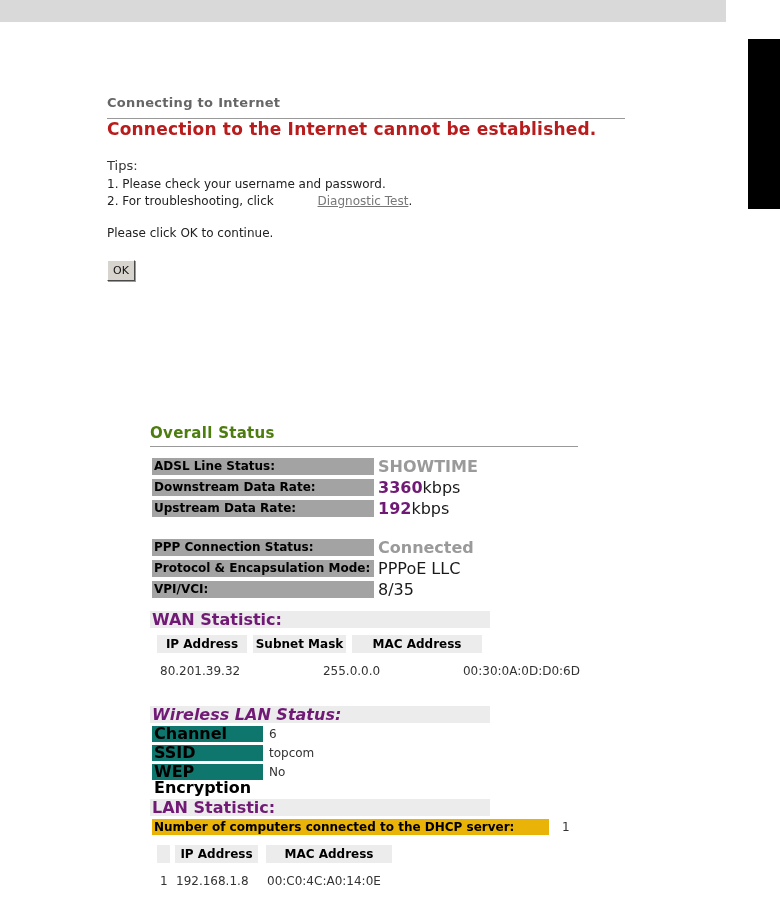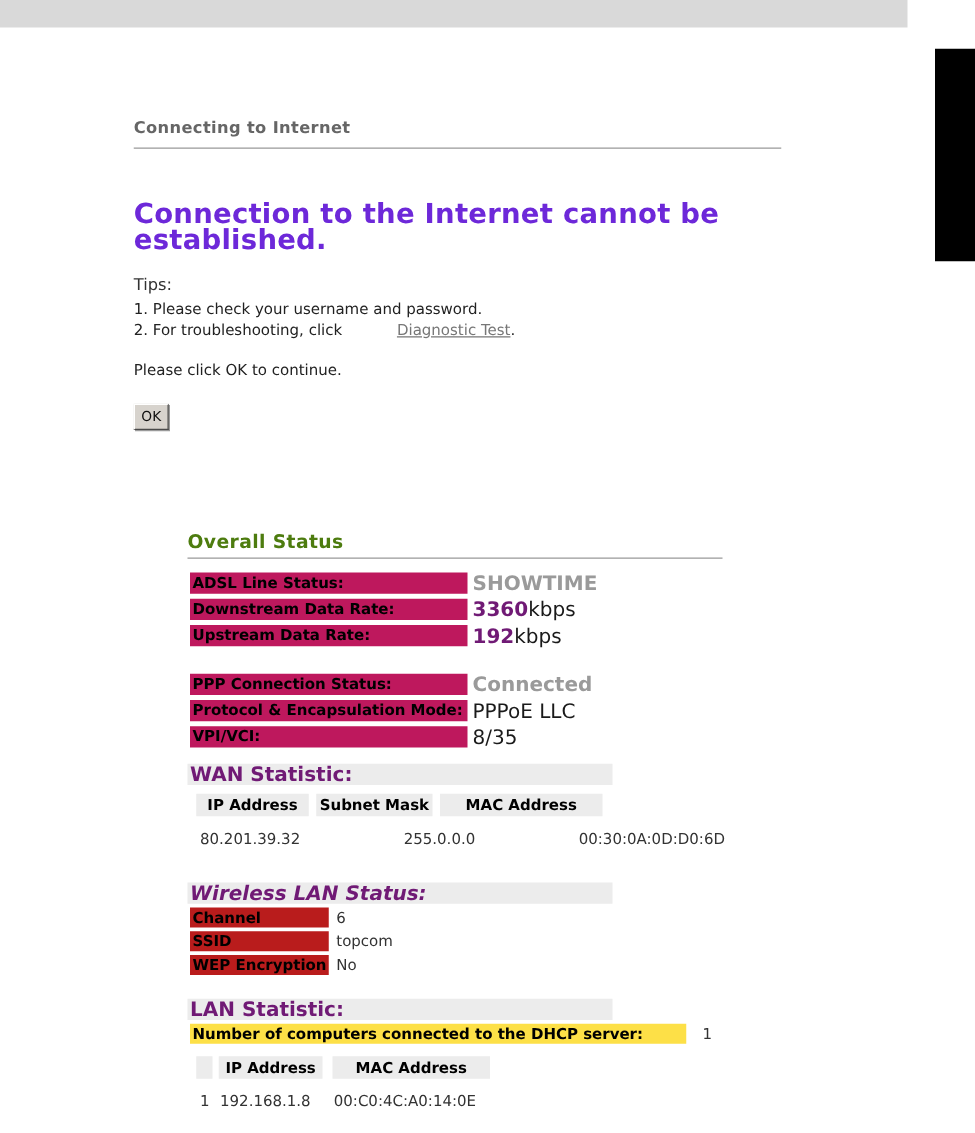--- a/index.html
+++ b/index.html
@@ -9,41 +9,41 @@
     font-family:"DejaVu Sans", "Liberation Sans", sans-serif; color:#222;
     overflow:hidden;
   }
   .topbar { position:absolute; left:0; top:0; width:726px; height:22px; background:#d9d9d9; }
   .black-panel { position:absolute; left:748px; top:39px; width:32px; height:170px; background:#000000; }
 
   
   .connect { position:absolute; left:107px; top:95px; width:518px; }
   .connect-title { font-size:13px; font-weight:bold; color:#666666; letter-spacing:.3px; line-height:15px; }
   .rule { border:none; border-top:1px solid #999999; height:0; width:518px; margin-top:8px; }
-  .error-msg { margin-top:42px; font-size:22px; font-weight:bold; color:#6d28d9; line-height:21px; letter-spacing:.2px; }
+  .error-msg { font-size:17px; font-weight:bold; color:#b91c1c; line-height:21px; letter-spacing:.2px; }
   .tips-label { margin-top:18px; font-size:13px; color:#333333; line-height:15px; }
   .tip { margin-top:4px; font-size:12px; color:#222222; line-height:15px; }
   .tip2 { margin-top:2px; }
   .diag-link { color:#777777; text-decoration:underline; cursor:pointer;padding-left:40px; }
   .continue-msg { margin-top:17px; font-size:12px; color:#222222; line-height:15px; }
   .ok-btn {
     margin-top:19px; min-width:28px; height:21px; padding:0 5px;
     font-family:inherit; font-size:11px; color:#111;
     background:#d7d3cd; border:1px solid; border-color:#ffffff #4a4a4a #4a4a4a #ffffff;
     box-shadow:1px 1px 0 #9a9a9a; cursor:pointer;
   }
 
   
   .status { position:absolute; left:150px; top:418px; width:430px; }
   .status-title { padding-top:6px; font-size:15px; font-weight:bold; color:#4d7c0f; letter-spacing:.3px; line-height:18px; }
   .status .rule2 { border:none; border-top:1px solid #999999; height:0; width:428px; margin-top:4px; }
   .rows { margin-top:11px; }
   .srow { display:flex; align-items:center; height:17px; margin-bottom:4px; margin-left:2px; }
   .srow .lbl {
-    width:222px; height:17px; background:#be185d; font-size:12px; font-weight:bold;
+    width:222px; height:17px; background:#a3a3a3; font-size:12px; font-weight:bold;
     color:#000; line-height:17px; padding-left:2px; white-space:nowrap; overflow:hidden;
   }
   .srow .val { margin-left:4px; font-size:16px; color:#1a1a1a; white-space:nowrap; }
   .muted { color:#9a9a9a; font-weight:bold; }
   .bnum { font-weight:bold; color:#701a75; }
   .group-gap { height:18px; }
 
   .bar {
     width:340px; height:17px; background:#ececec; font-size:16px; font-weight:bold;
     color:#701a75; line-height:17px; padding-left:2px; margin-top:13px;
@@ -51,26 +51,26 @@
   .bar.wl { margin-top:27px;font-style:italic; }
   .bar.lan { margin-top:19px; }
 
   .wrow { display:flex; padding-left:7px; margin-top:7px; }
   .wrow .wh { background:#ececec; font-size:12px; font-weight:bold; color:#000; text-align:center; height:18px; line-height:18px; }
   .wrow .w1 { width:90px; } .wrow .w2 { width:93px; margin-left:6px; } .wrow .w3 { width:130px; margin-left:6px; }
   .wdata { display:flex; padding-left:7px; margin-top:11px;justify-content:space-between; }
   .wdata .wd { font-size:12px; color:#333; height:15px; line-height:15px; padding-left:3px; white-space:nowrap; }
 
   .wlrow { display:flex; align-items:center; height:16px; margin-bottom:3px; margin-left:2px; }
-  .wlrow .wll { width:111px; height:16px; background:#b91c1c; font-size:12px; font-weight:bold; color:#000; line-height:16px; padding-left:2px; }
+  .wlrow .wll { width:111px; height:16px; background:#0f766e; font-size:16px; font-weight:bold; color:#000; line-height:16px; padding-left:2px; }
   .wlrow .wlv { margin-left:6px; font-size:12px; color:#333; }
   .wl-rows { margin-top:3px; }
 
   .dhcp-row { display:flex; align-items:center; margin-left:2px; margin-top:3px; height:16px; }
-  .dhcp-row .dl { width:397px; height:16px; background:#fde047; font-size:12px; font-weight:bold; color:#000; line-height:16px; padding-left:2px; white-space:nowrap; }
+  .dhcp-row .dl { width:397px; height:16px; background:#eab308; font-size:12px; font-weight:bold; color:#000; line-height:16px; padding-left:2px; white-space:nowrap; }
   .dhcp-row .dv { margin-left:13px; font-size:12px; color:#333; }
 
   .lrow { display:flex; padding-left:7px; margin-top:10px; }
   .lrow .lh { background:#ececec; font-size:12px; font-weight:bold; color:#000; text-align:center; height:18px; line-height:18px; }
   .lrow .l0 { width:13px; } .lrow .l1 { width:83px; margin-left:5px; } .lrow .l2 { width:126px; margin-left:8px; }
   .ldata { display:flex; padding-left:7px; margin-top:11px; }
   .ldata .ld { font-size:12px; color:#333; height:15px; line-height:15px; white-space:nowrap; }
   .ldata .d0 { width:13px; padding-left:3px; } .ldata .d1 { width:83px; margin-left:5px; padding-left:1px; } .ldata .d2 { width:126px; margin-left:8px; padding-left:1px; }
 </style>
 </head>

